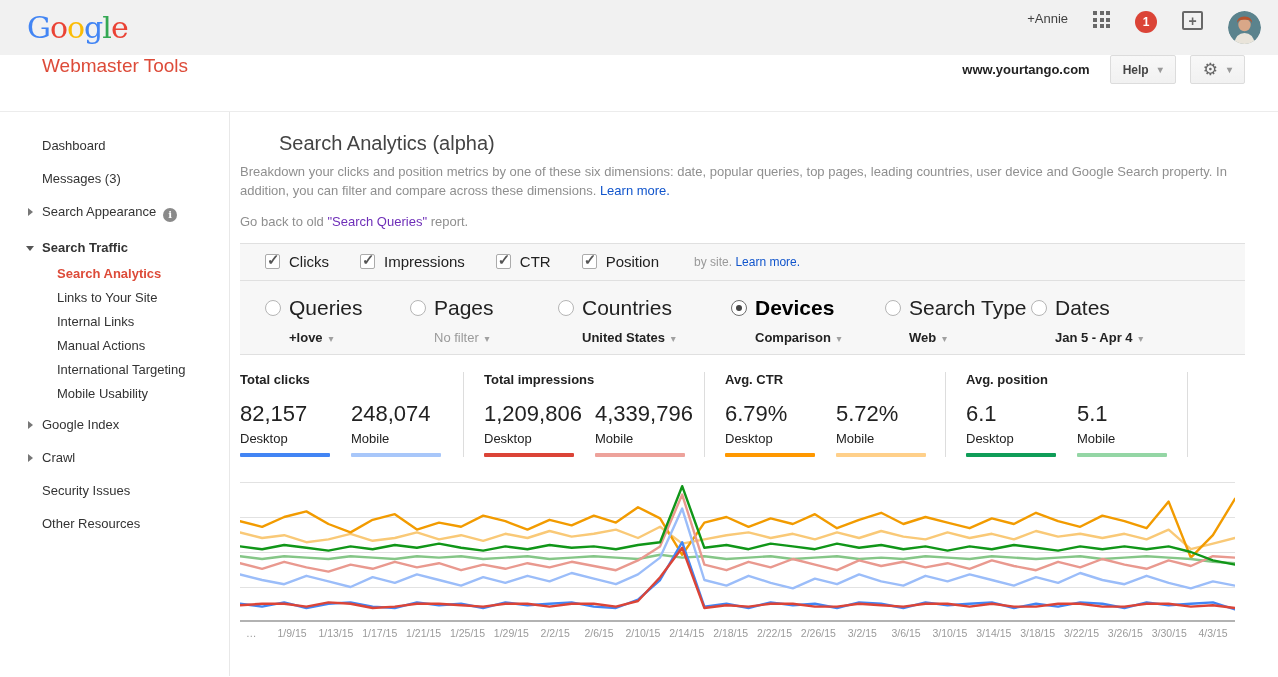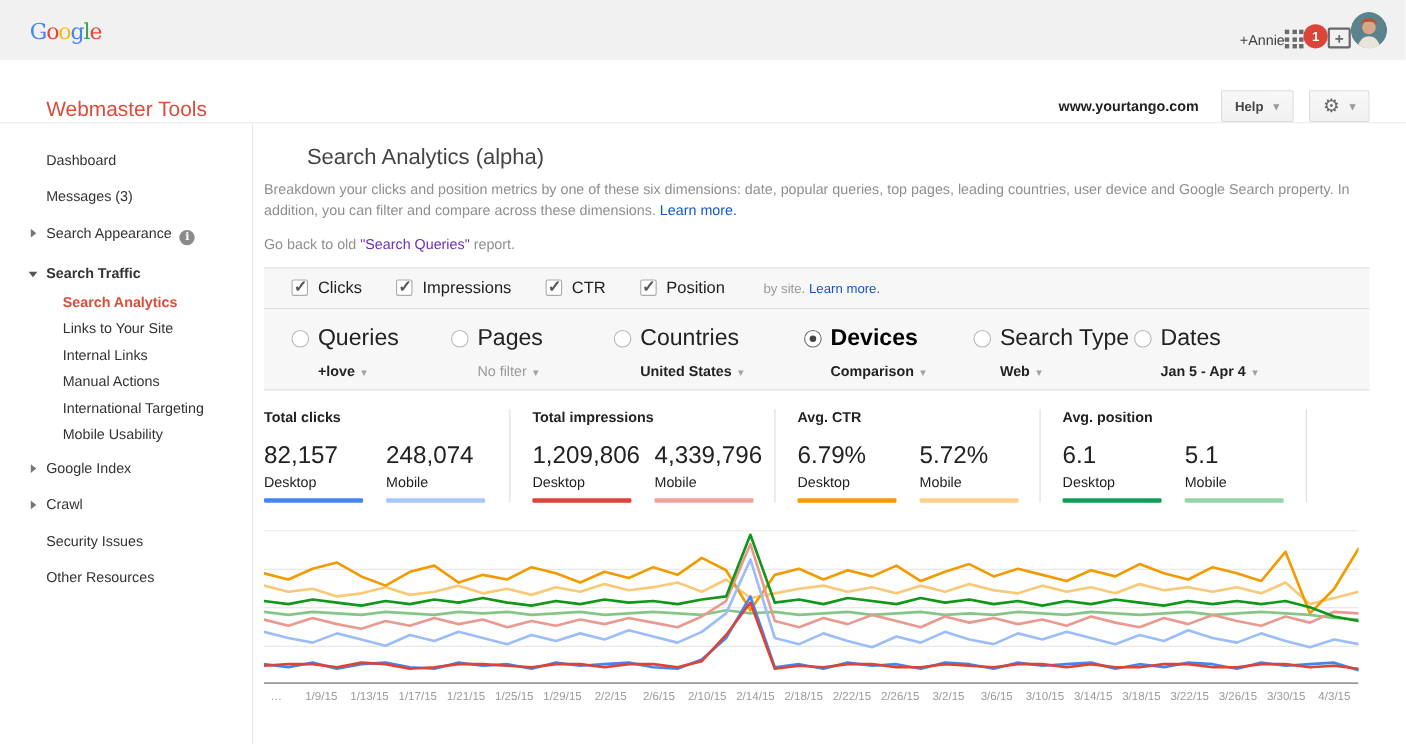--- a/index.html
+++ b/index.html
@@ -2,35 +2,35 @@
 <html><head>
 <meta charset="utf-8">
 <style>
   * { margin:0; padding:0; box-sizing:border-box; }
   html,body { width:1278px; height:677px; overflow:hidden; background:#fff;
     font-family:"Liberation Sans", sans-serif; }
 
   
   .topbar { height:55px; background:#f1f1f1; display:flex; align-items:center;
     justify-content:space-between; padding:0 17px 0 27px; }
-  .logo { font-family:"DejaVu Serif", serif; font-size:20px; letter-spacing:-1px; cursor:pointer; }
-  .topbar-right { display:flex; align-items:flex-end; }
+  .logo { font-family:"DejaVu Serif", serif; font-size:30px; letter-spacing:-1px; cursor:pointer; }
+  .topbar-right { display:flex; align-items:flex-start; gap:25px; }
   .account-link { font-size:13px; color:#404040; cursor:pointer; }
   .apps-grid { display:grid; grid-template-columns:repeat(3,4px); grid-gap:2.5px; cursor:pointer; }
   .apps-grid i { width:4px; height:4px; background:#696969; display:block; }
   .notif-badge { width:22px; height:22px; border-radius:50%; background:#db4437; color:#fff;
     font-size:12px; font-weight:bold; display:flex; align-items:center; justify-content:center; cursor:pointer; }
   .share-box { width:21px; height:19px; border:2px solid #686868; border-radius:2px; color:#686868;
     font-size:14px; font-weight:bold; display:flex; align-items:center; justify-content:center;
     line-height:1; cursor:pointer; }
   .avatar { width:33px; height:33px; border-radius:50%; overflow:hidden; cursor:pointer; }
 
   
   .appbar { height:57px; background:#fff; border-bottom:1px solid #ececec; display:flex;
-    align-items:flex-end; justify-content:space-between; padding:0 33px 0 42px; }
+    align-items:flex-start; justify-content:space-between; padding:0 33px 0 42px; }
   .app-title { font-size:19px; color:#dd4b39; cursor:pointer; }
   .appbar-right { display:flex; align-items:center; gap:14px; }
   .site-name { font-size:13px; font-weight:bold; color:#222; margin-right:6px; }
   .gbtn { height:29px; background:linear-gradient(#f8f8f8,#f1f1f1); border:1px solid #dcdcdc;
     border-radius:2px; display:inline-flex; align-items:center; gap:9px; padding:0 12px;
     font-size:12px; font-weight:bold; color:#444; cursor:pointer; }
   .gbtn .caret { color:#999; font-size:10px; }
   .gbtn .gear-glyph { font-size:17px; color:#666; font-weight:normal; }
 
   

